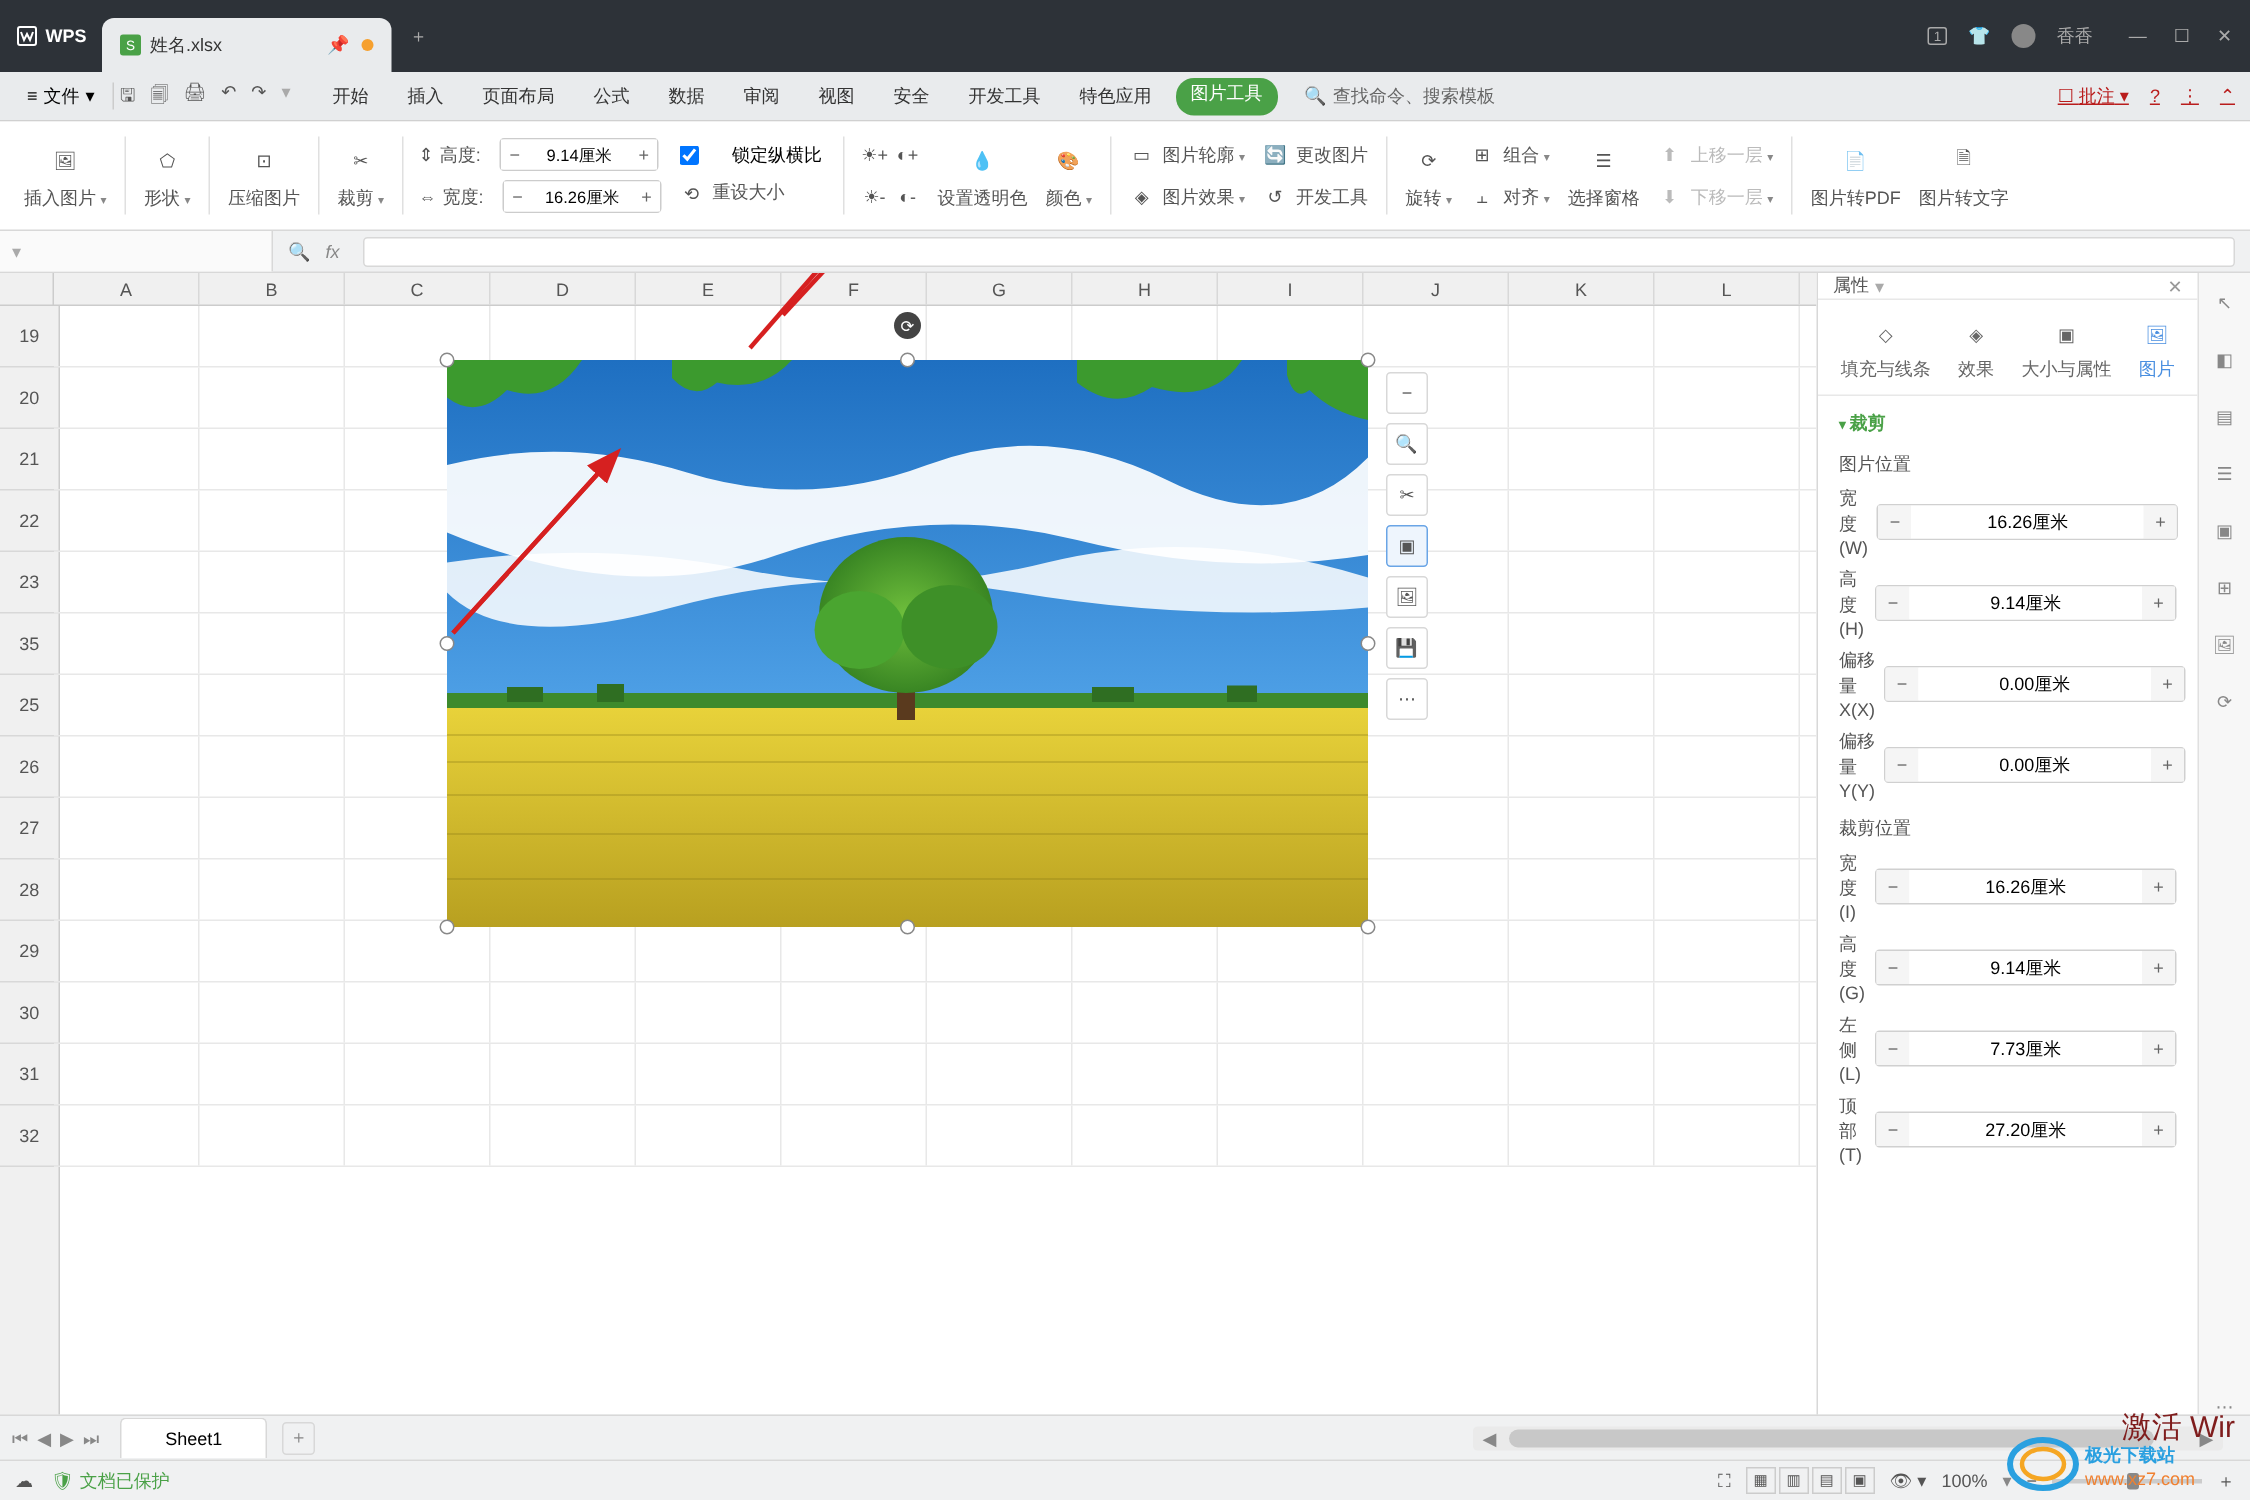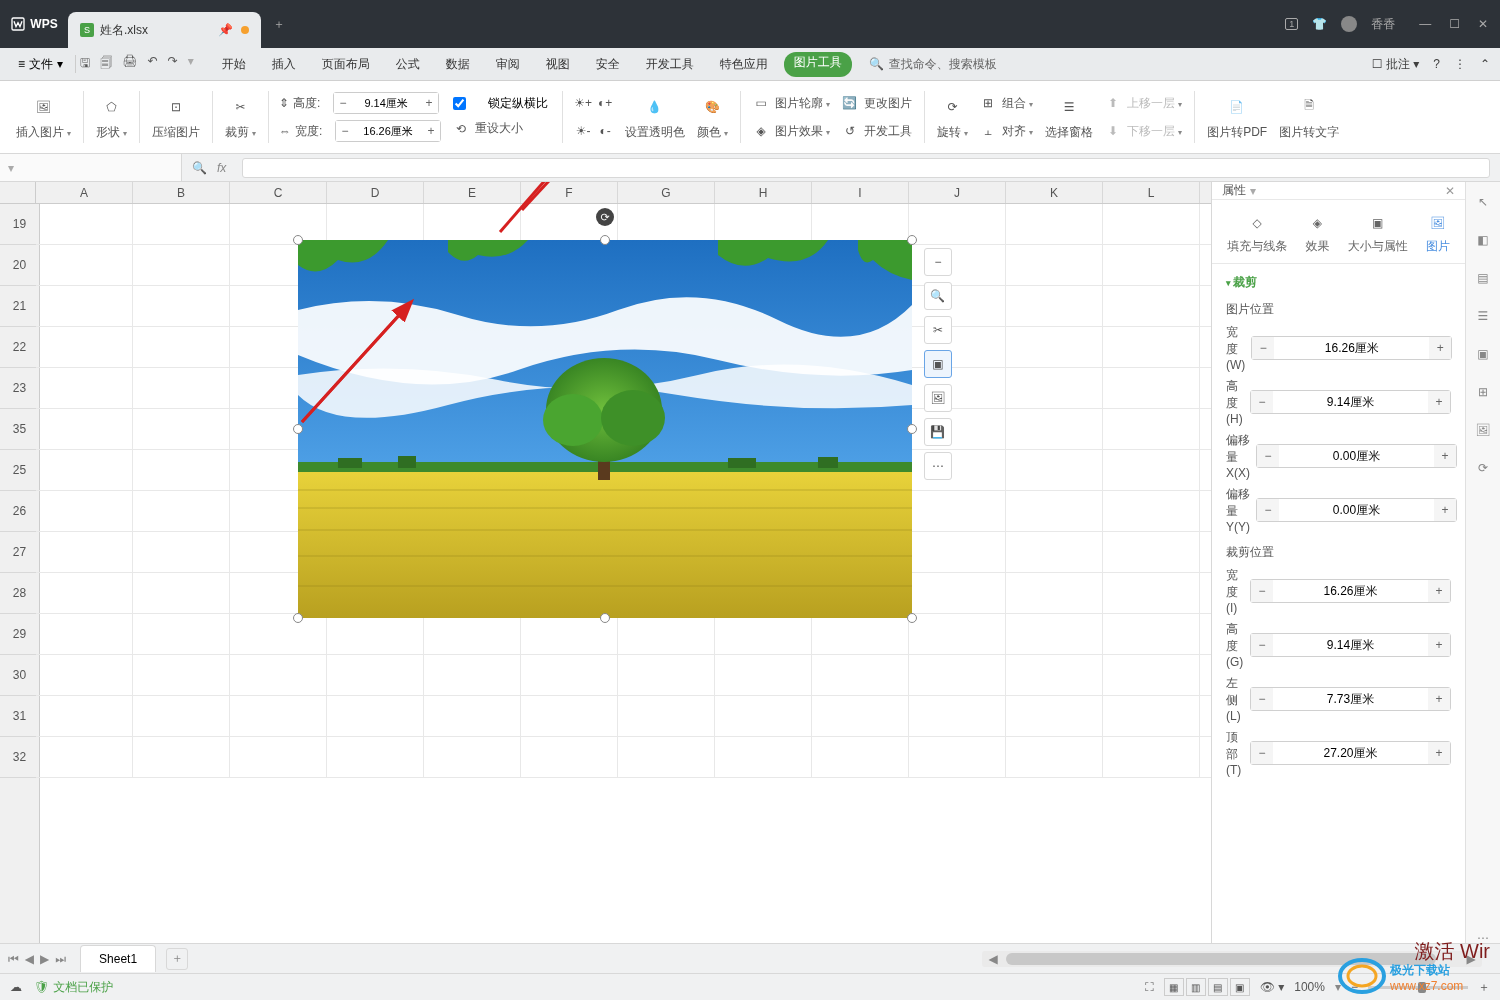--- a/index.html
+++ b/index.html
@@ -23,21 +23,21 @@
 
 .menubar { height: 33px; background: #e9ebed; border-bottom: 1px solid #d0d0d0; display: flex; align-items: center; padding: 0 10px; }
 .menu-btn { display: flex; align-items: center; gap: 4px; padding: 2px 8px; }
 .menu-divider { width: 1px; height: 18px; background: #ccc; margin: 0 4px; }
 .qat { display: flex; gap: 10px; }
 .qat span { color: #555; cursor: pointer; }
 .menus { display: flex; gap: 6px; margin-left: 18px; }
 .menus .m { padding: 4px 10px; color: #333; cursor: pointer; }
 .pic-tools { background: #4aa147; color: #fff; border-radius: 12px; padding: 2px 10px; }
 .search-cmd { display: flex; align-items: center; gap: 4px; margin-left: 12px; color: #666; }
-.menubar-right { margin-left: auto; display: flex; align-items: center; gap: 14px; color: #404040; }
+.menubar-right { margin-left: auto; display: flex; align-items: center; gap: 14px; color: #b91c1c; text-decoration: underline; }
 
 
 .ribbon { height: 73px; background: #fff; border-bottom: 1px solid #d8d8d8; display: flex; align-items: center; padding: 0 10px; }
 .rgrp { display: flex; flex-direction: column; align-items: center; justify-content: center; height: 58px; color: #555; padding: 0 6px; gap: 4px; cursor: pointer; }
 .rgrp-icon { width: 26px; height: 26px; display: flex; align-items: center; justify-content: center; }
 .rsep { width: 1px; height: 52px; background: #e0e0e0; margin: 0 6px; }
 .size-row { display: flex; align-items: center; gap: 4px; color: #555; height: 24px; }
 .size-row .lbl { width: 36px; }
 .spinner { display: flex; border: 1px solid #ccc; border-radius: 3px; height: 22px; }
 .spinner button { width: 18px; border: none; background: #fff; color: #666; cursor: pointer; }
@@ -105,21 +105,21 @@
 .pspin button { width: 22px; border: none; background: #f5f5f5; color: #666; cursor: pointer; }
 .pspin input { flex: 1; border: none; text-align: center; outline: none; }
 
 
 .siderail { width: 34px; background: #f7f7f7; display: flex; flex-direction: column; align-items: center; padding-top: 10px; gap: 18px; color: #888; }
 .siderail .sr { width: 20px; height: 20px; display: flex; align-items: center; justify-content: center; cursor: pointer; }
 
 
 .sheet-tabs { position: absolute; bottom: 27px; left: 0; right: 0; height: 30px; background: #f0f1f2; border-top: 1px solid #d8d8d8; display: flex; align-items: center; padding: 0 8px; }
 .sheet-tabs .nav { display: flex; gap: 6px; color: #888; }
-.sheet-tabs .sheet { background: #fff; padding: 6px 18px; border: 1px solid #d8d8d8; border-bottom: none; border-radius: 4px 4px 0 0; margin-left: 14px; }
+.sheet-tabs .sheet { background: #fff; padding: 6px 29px; border: 1px solid #d8d8d8; border-bottom: none; border-radius: 4px 4px 0 0; margin-left: 14px; }
 .sheet-tabs .add { margin-left: 10px; width: 22px; height: 22px; border: 1px solid #d8d8d8; border-radius: 3px; display: flex; align-items: center; justify-content: center; color: #888; cursor: pointer; }
 .hscroll { margin-left: auto; width: 500px; height: 16px; background: #eaeaea; border-radius: 3px; position: relative; margin-right: 10px; }
 .hscroll .thumb { position: absolute; left: 24px; top: 2px; width: 430px; height: 12px; background: #c8c8c8; border-radius: 6px; }
 .hscroll .ab { position: absolute; top: 0; width: 18px; height: 16px; color: #888; display:flex; align-items:center; justify-content:center; }
 
 .statusbar { position: absolute; bottom: 0; left: 0; right: 0; height: 27px; background: #f0f1f2; border-top: 1px solid #d8d8d8; display: flex; align-items: center; padding: 0 10px; color: #555; gap: 12px; }
 .statusbar .protect { color: #4aa147; display: flex; align-items: center; gap: 4px; }
 .statusbar .right { margin-left: auto; display: flex; align-items: center; gap: 10px; }
 .views { display: flex; gap: 2px; }
 .views .v { width: 20px; height: 18px; border: 1px solid #ccc; display: flex; align-items: center; justify-content: center; font-size: 10px; }

